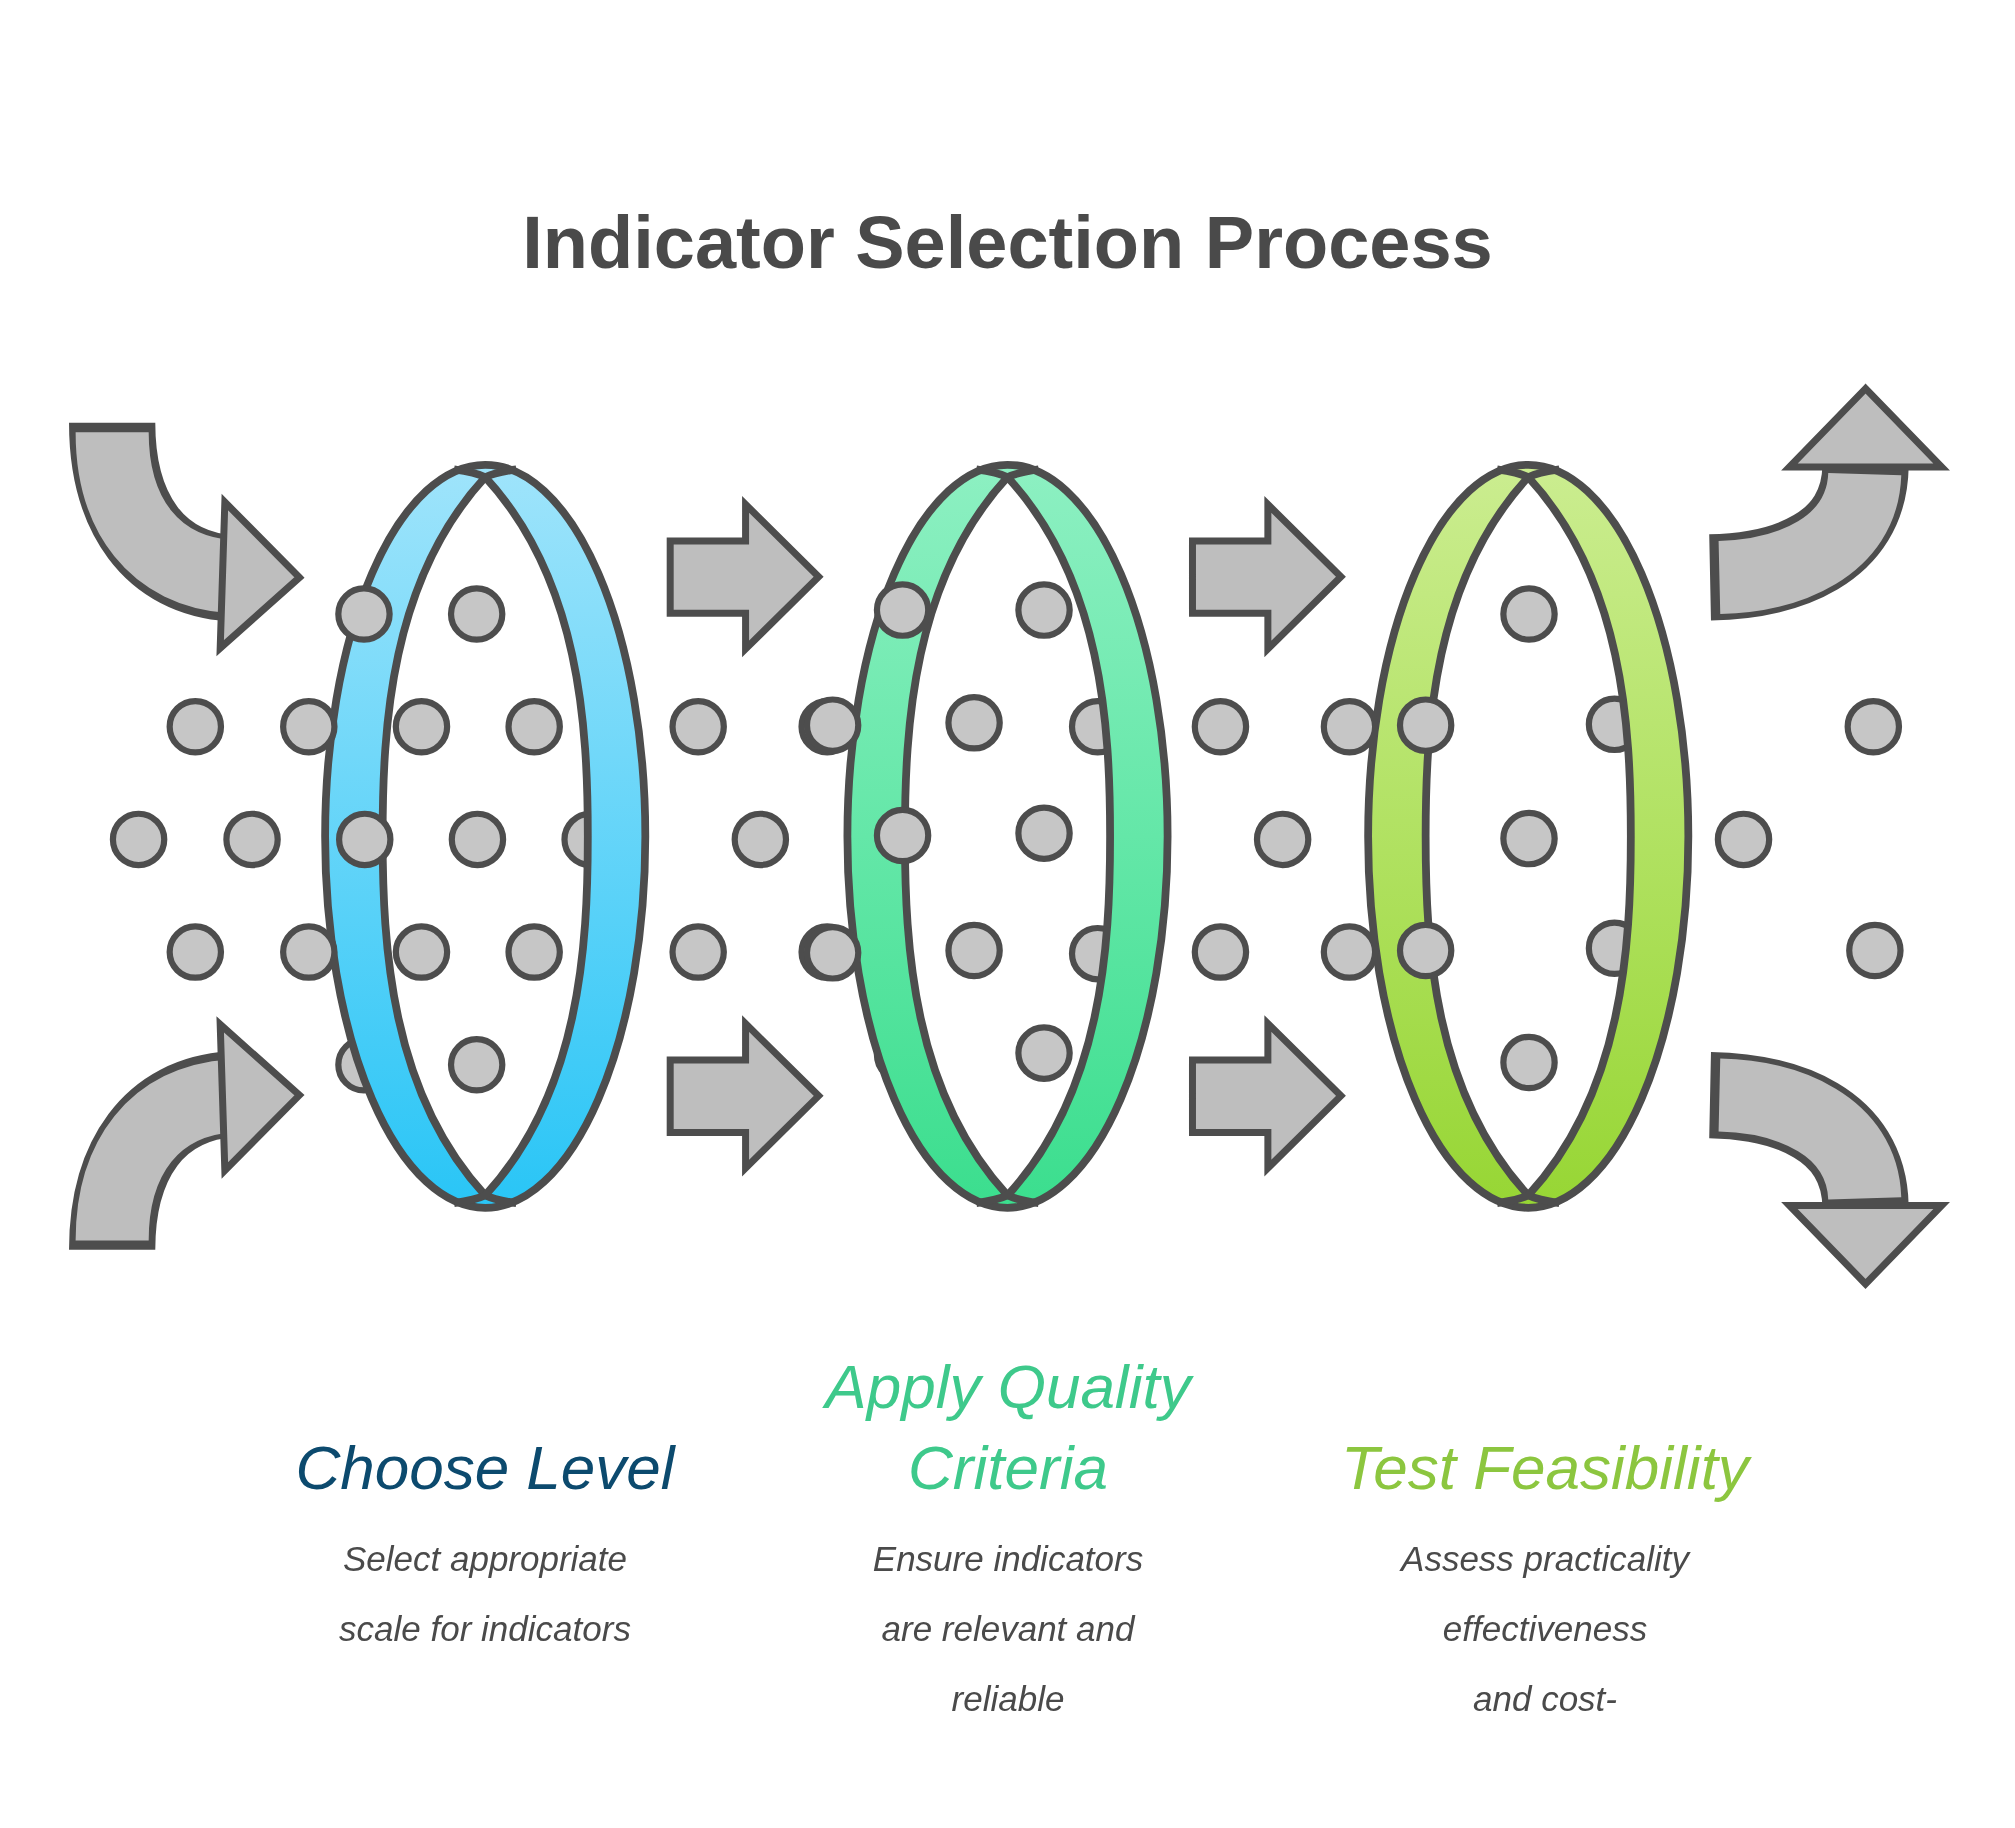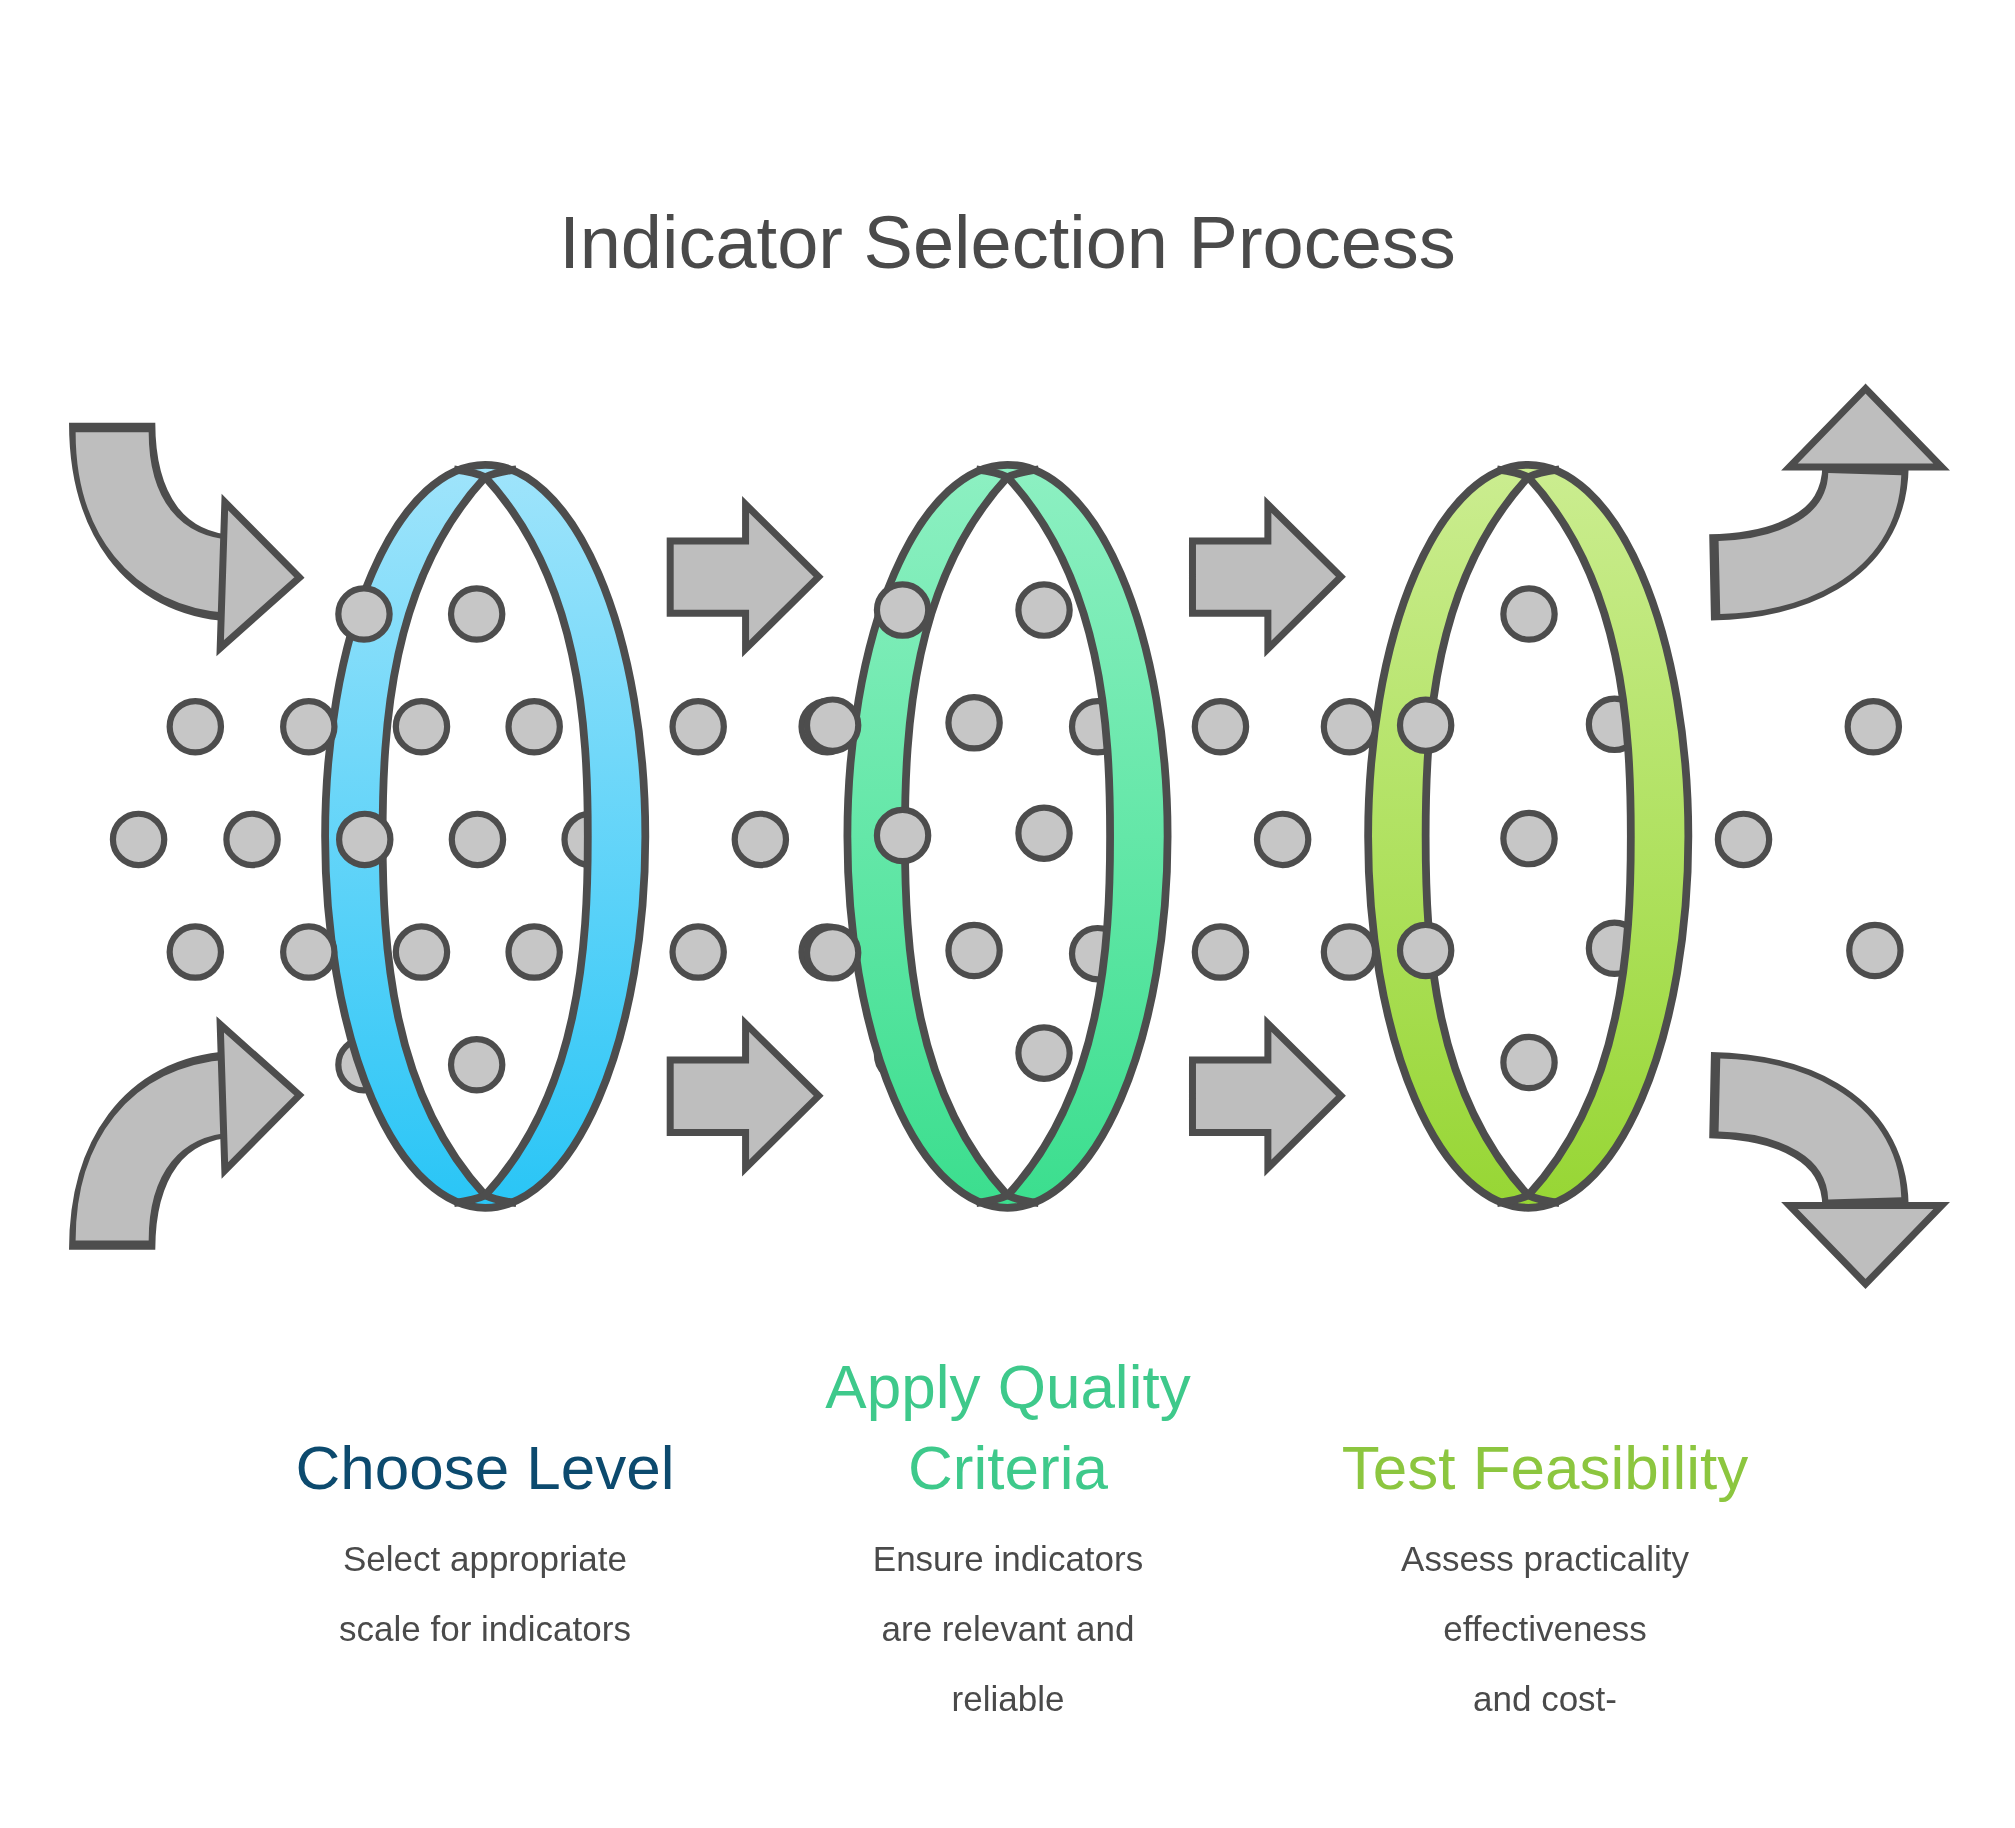--- a/index.html
+++ b/index.html
@@ -10,29 +10,30 @@
     background:#ffffff;
     font-family:"Liberation Sans", sans-serif;
     overflow:hidden;
   }
   .canvas svg{position:absolute;left:0;top:0;}
   .page-title{
     position:absolute;
     top:152px;left:0;width:100%;
     text-align:center;
     font-size:74px;
-    font-weight:normal;
+    font-weight:bold;
     line-height:1.1;
     color:var(--text-dark);
   }
   .stage{
     position:absolute;
     top:1306px;
     width:482px;
     text-align:center;
+    font-style:italic;
   }
   .stage-heading{
     display:flex;
     flex-direction:column;
     justify-content:flex-end;
     align-items:center;
     height:202px;
     font-size:62px;
     line-height:81px;
     font-weight:400;

